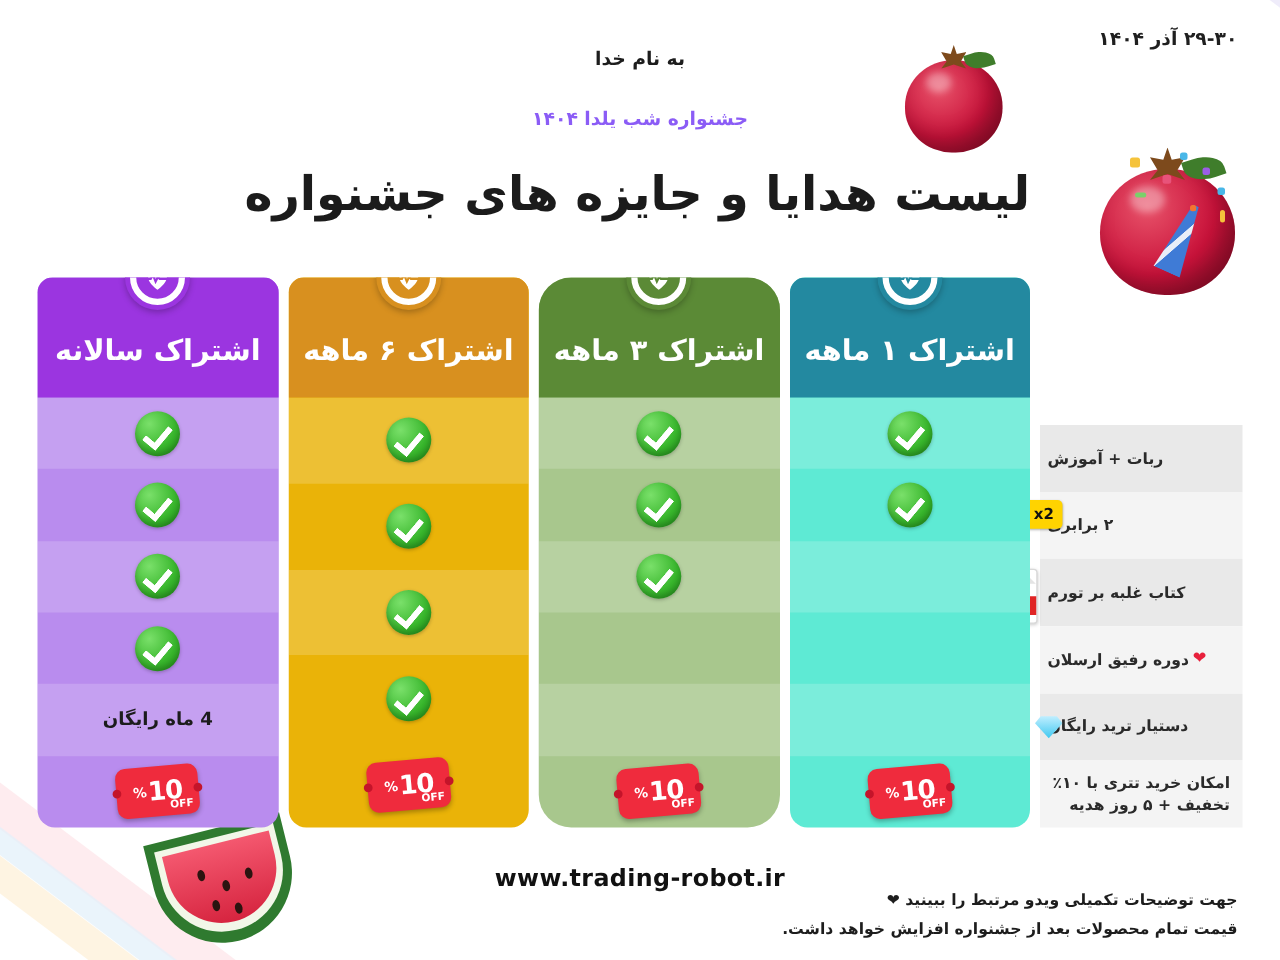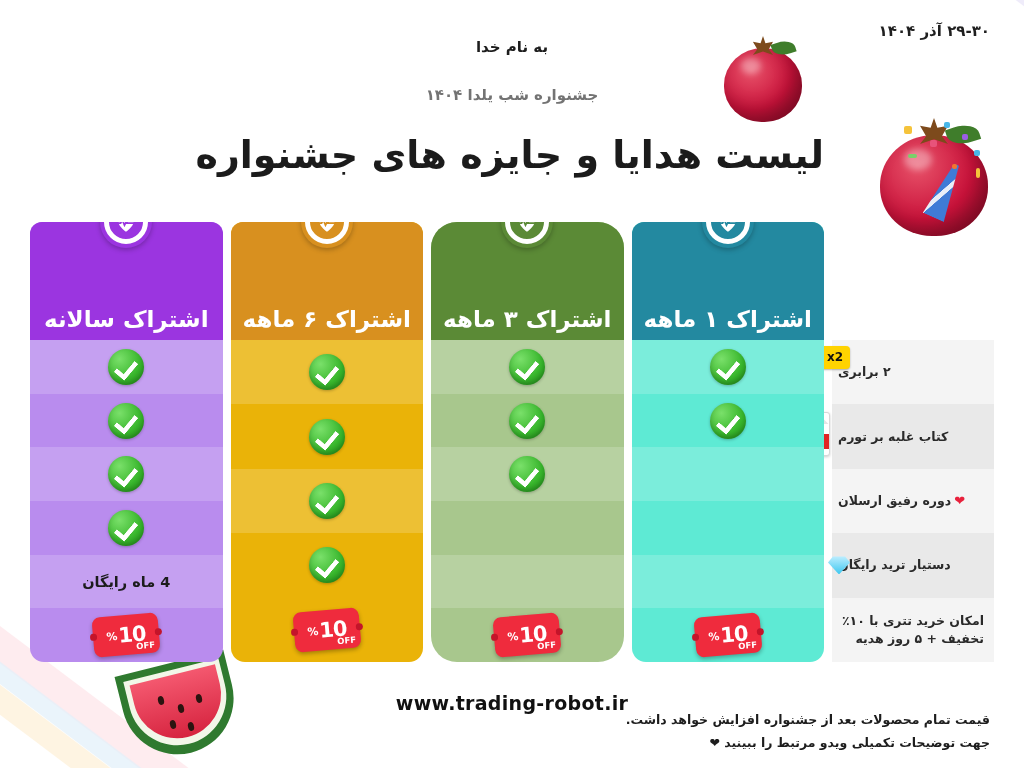--- a/index.html
+++ b/index.html
@@ -32,21 +32,21 @@
     position:absolute; top:22px; right:34px;
     font-size:15px; font-weight:bold; color:#1f1f1f;
     letter-spacing:.5px;
   }
   .bismillah {
     position:absolute; top:38px; left:0; width:100%;
     text-align:center; font-size:15px; font-weight:bold; color:#1d1d1d;
   }
   .festival-sub {
     position:absolute; top:86px; left:0; width:100%;
-    text-align:center; font-size:15px; font-weight:bold; color:#737373;
+    text-align:center; font-size:15px; font-weight:bold; color:#8b5cf6;
   }
   .main-title {
     position:absolute; top:130px; right:200px;
     font-size:38px; font-weight:bold; color:#1b1b1b;
     line-height:1.35; text-align:right;
     width:640px;
   }
 
   
   .pom { position:absolute; }
@@ -139,23 +139,23 @@
   .label-cell.plain { background:#f4f4f4; }
 
   .plan-col {
     flex:1;
     display:flex; flex-direction:column;
     border-radius:12px 12px 14px 14px;
     overflow:hidden;
     position:relative;
   }
   .plan-head {
-    height:118px;
+    height:96px;
     display:flex; align-items:flex-end; justify-content:center;
-    padding-bottom:8px;
+    padding-bottom:24px;
     color:#fff; font-size:23px; font-weight:bold;
     position:relative;
   }
   .plan-icon {
     position:absolute; top:-26px; left:50%; transform:translateX(-50%);
     width:52px; height:52px; border-radius:50%;
     background:#fff;
     display:flex; align-items:center; justify-content:center;
     box-shadow:0 2px 5px rgba(0,0,0,.25);
   }
@@ -302,20 +302,23 @@
   <div class="seed" style="left:34px;top:34px;"></div>
   <div class="seed" style="left:54px;top:42px;"></div>
   <div class="seed" style="left:72px;top:32px;"></div>
   <div class="seed" style="left:46px;top:58px;"></div>
   <div class="seed" style="left:64px;top:60px;"></div>
 </div>
 
 <div class="grid">
 
   <div class="labels-col">
+    <div class="label-cell alt">
+      <span>ربات + آموزش</span>
+    </div>
     <div class="label-cell plain">
       <span class="x2-badge">x2</span>
       <span>۲ برابری</span>
     </div>
     <div class="label-cell alt">
       <span class="pdf-badge">
         <span class="fold"></span>
           <span class="tag">PDF</span>
       </span>
       <span>کتاب غلبه بر تورم</span>
@@ -465,15 +468,15 @@
           <span class="off">OFF</span>
         </span>
       </div>
     </div>
   </div>
 
 </div>
 
 <div class="site">www.trading-robot.ir</div>
 <div class="footer-notes">
+  <div>جهت توضیحات تکمیلی ویدو مرتبط را ببینید ❤</div>
   <div>قیمت تمام محصولات بعد از جشنواره افزایش خواهد داشت.</div>
-  <div>جهت توضیحات تکمیلی ویدو مرتبط را ببینید ❤</div>
 </div>
 
 </body></html>

